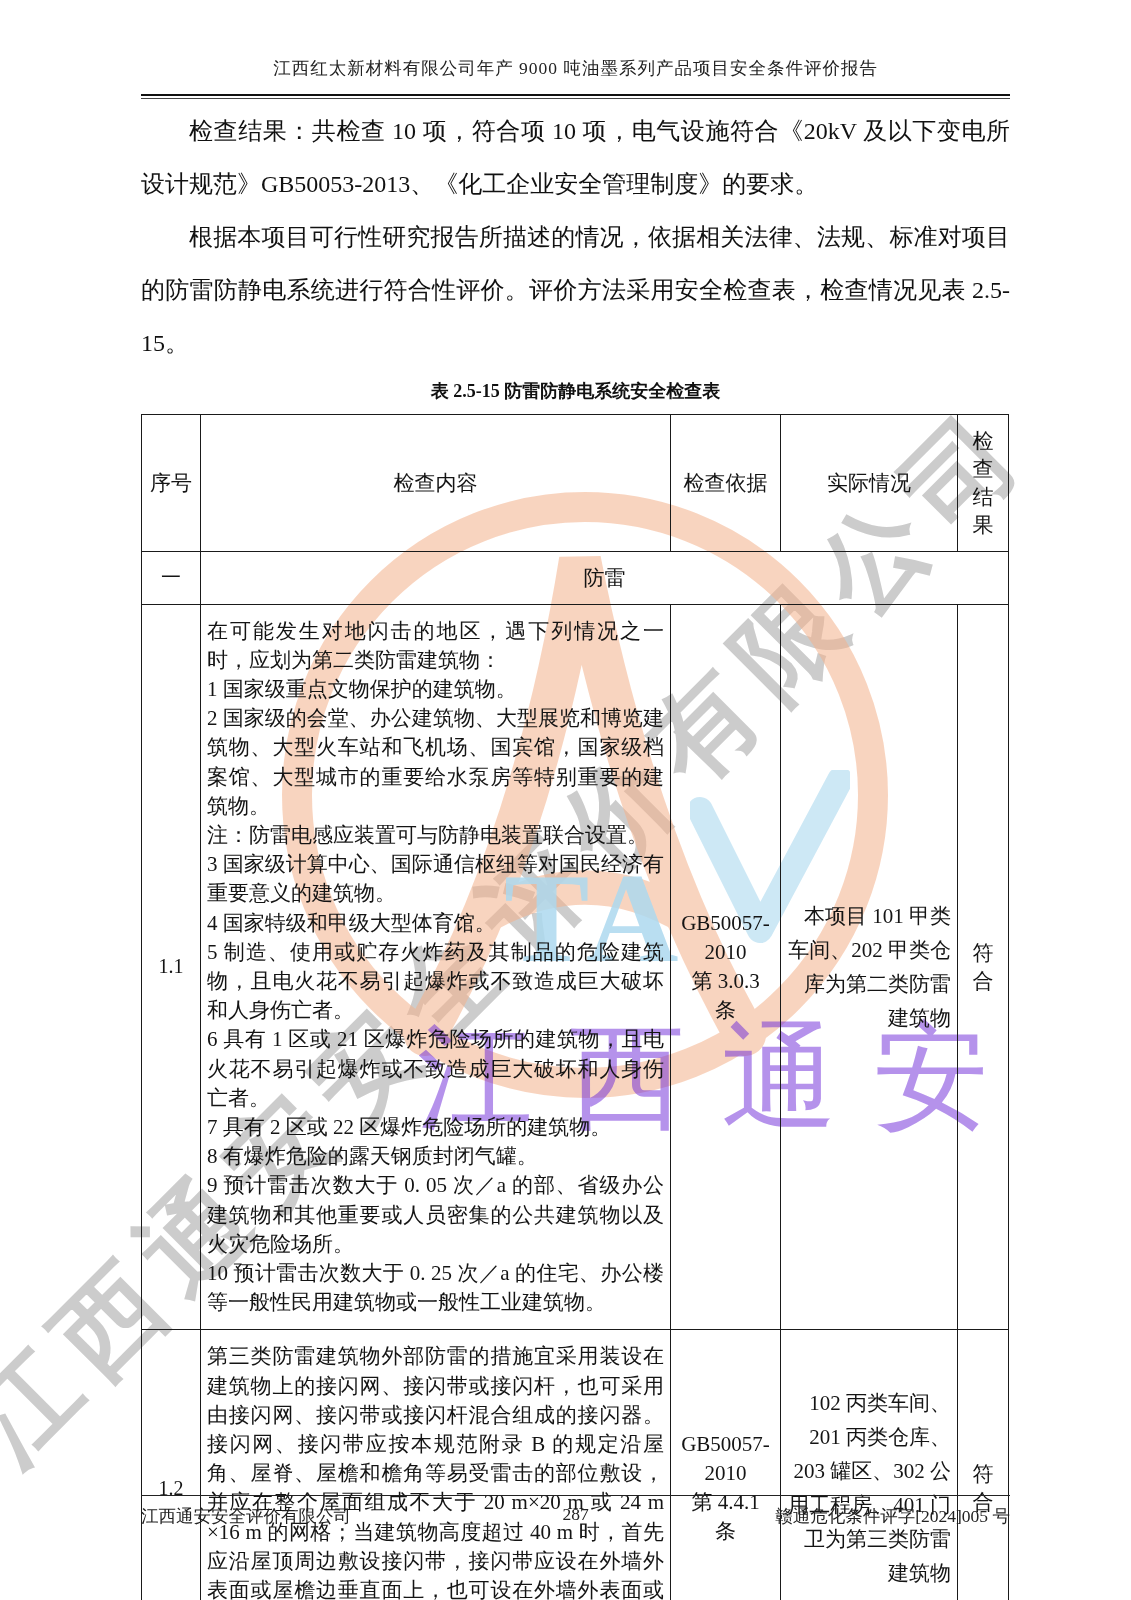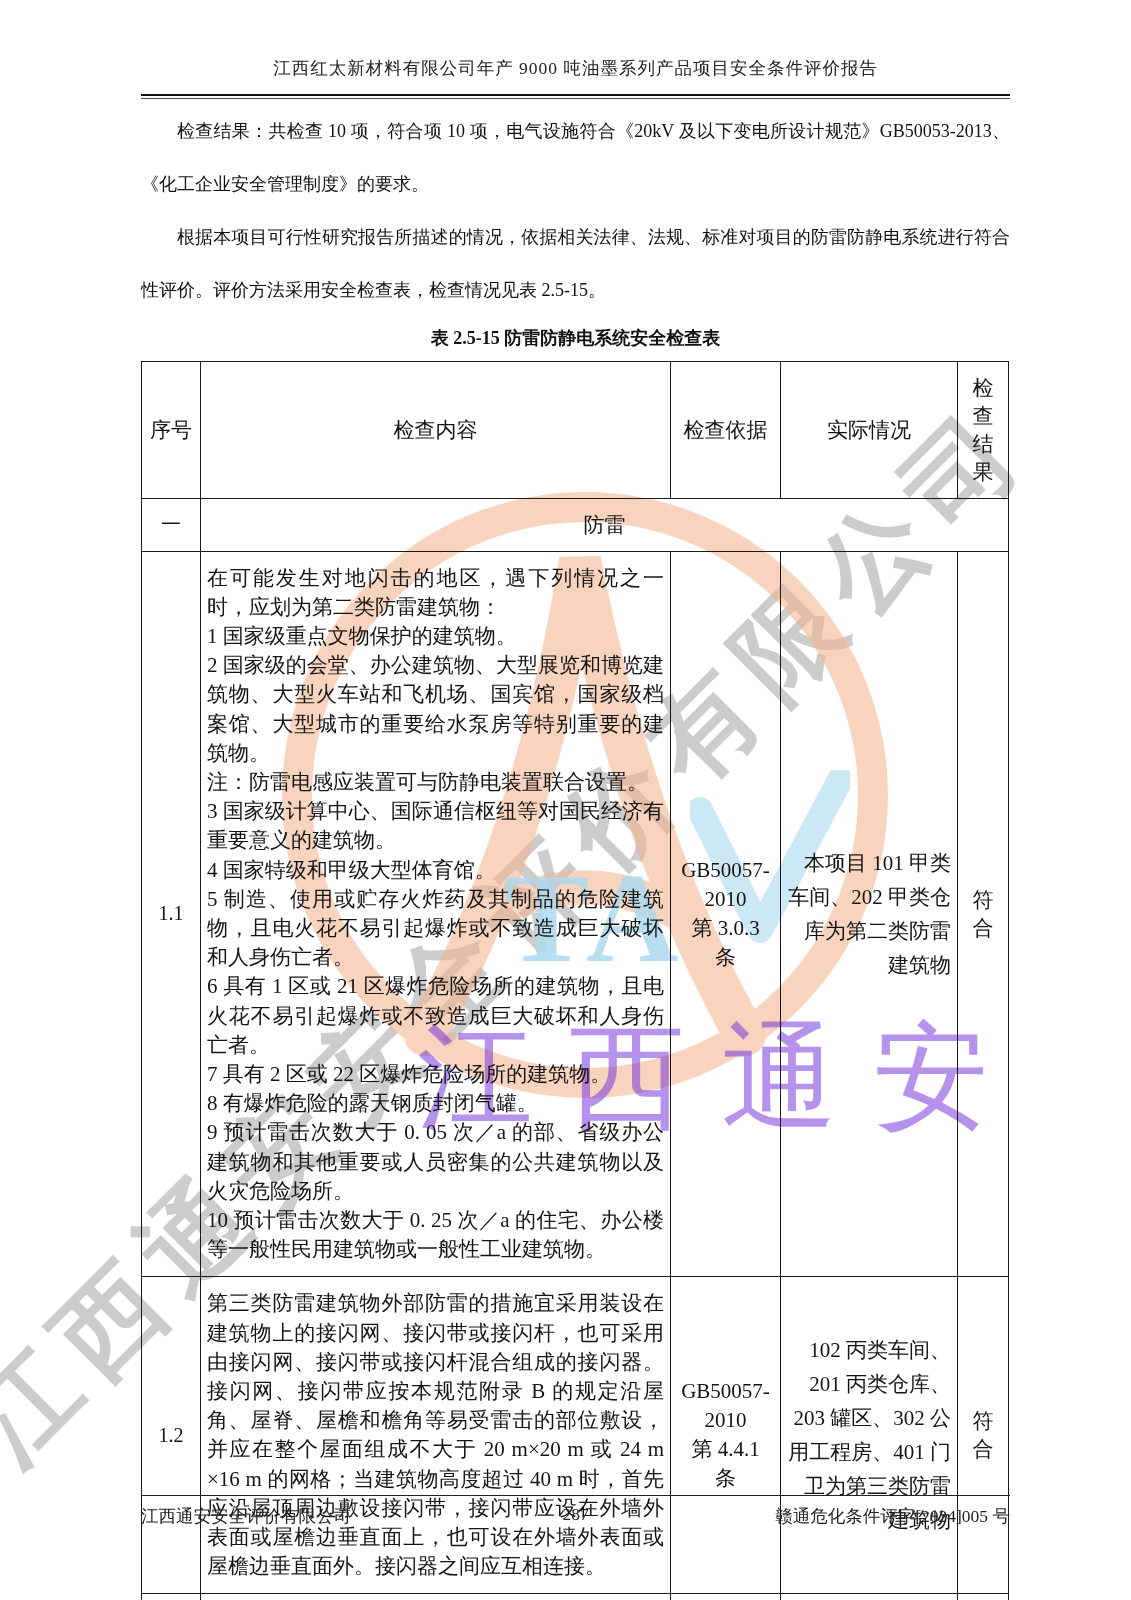--- a/index.html
+++ b/index.html
@@ -51,21 +51,21 @@
     border-top:1.5px solid #222;
     display:flex;justify-content:space-between;align-items:flex-start;
     padding-top:8px;font-size:17.5px;color:#222;
   }
   .doc-footer .center{position:absolute;left:0;right:0;text-align:center;}
   .doc-footer .left,.doc-footer .right{position:relative;z-index:1;background:transparent;}
   
   .body-text{
     position:relative;z-index:1;
     margin:6px 121px 0 141px;
-    font-size:18px;line-height:53px;
+    font-size:24px;line-height:53px;
     text-align:justify;color:#111;
   }
   .body-text p{margin:0;text-indent:2em;}
   .table-title{
     position:relative;z-index:1;
     margin:2px 121px 0 141px;
     text-align:center;font-size:18px;font-weight:bold;line-height:38px;color:#111;
   }
   
   table.check{

